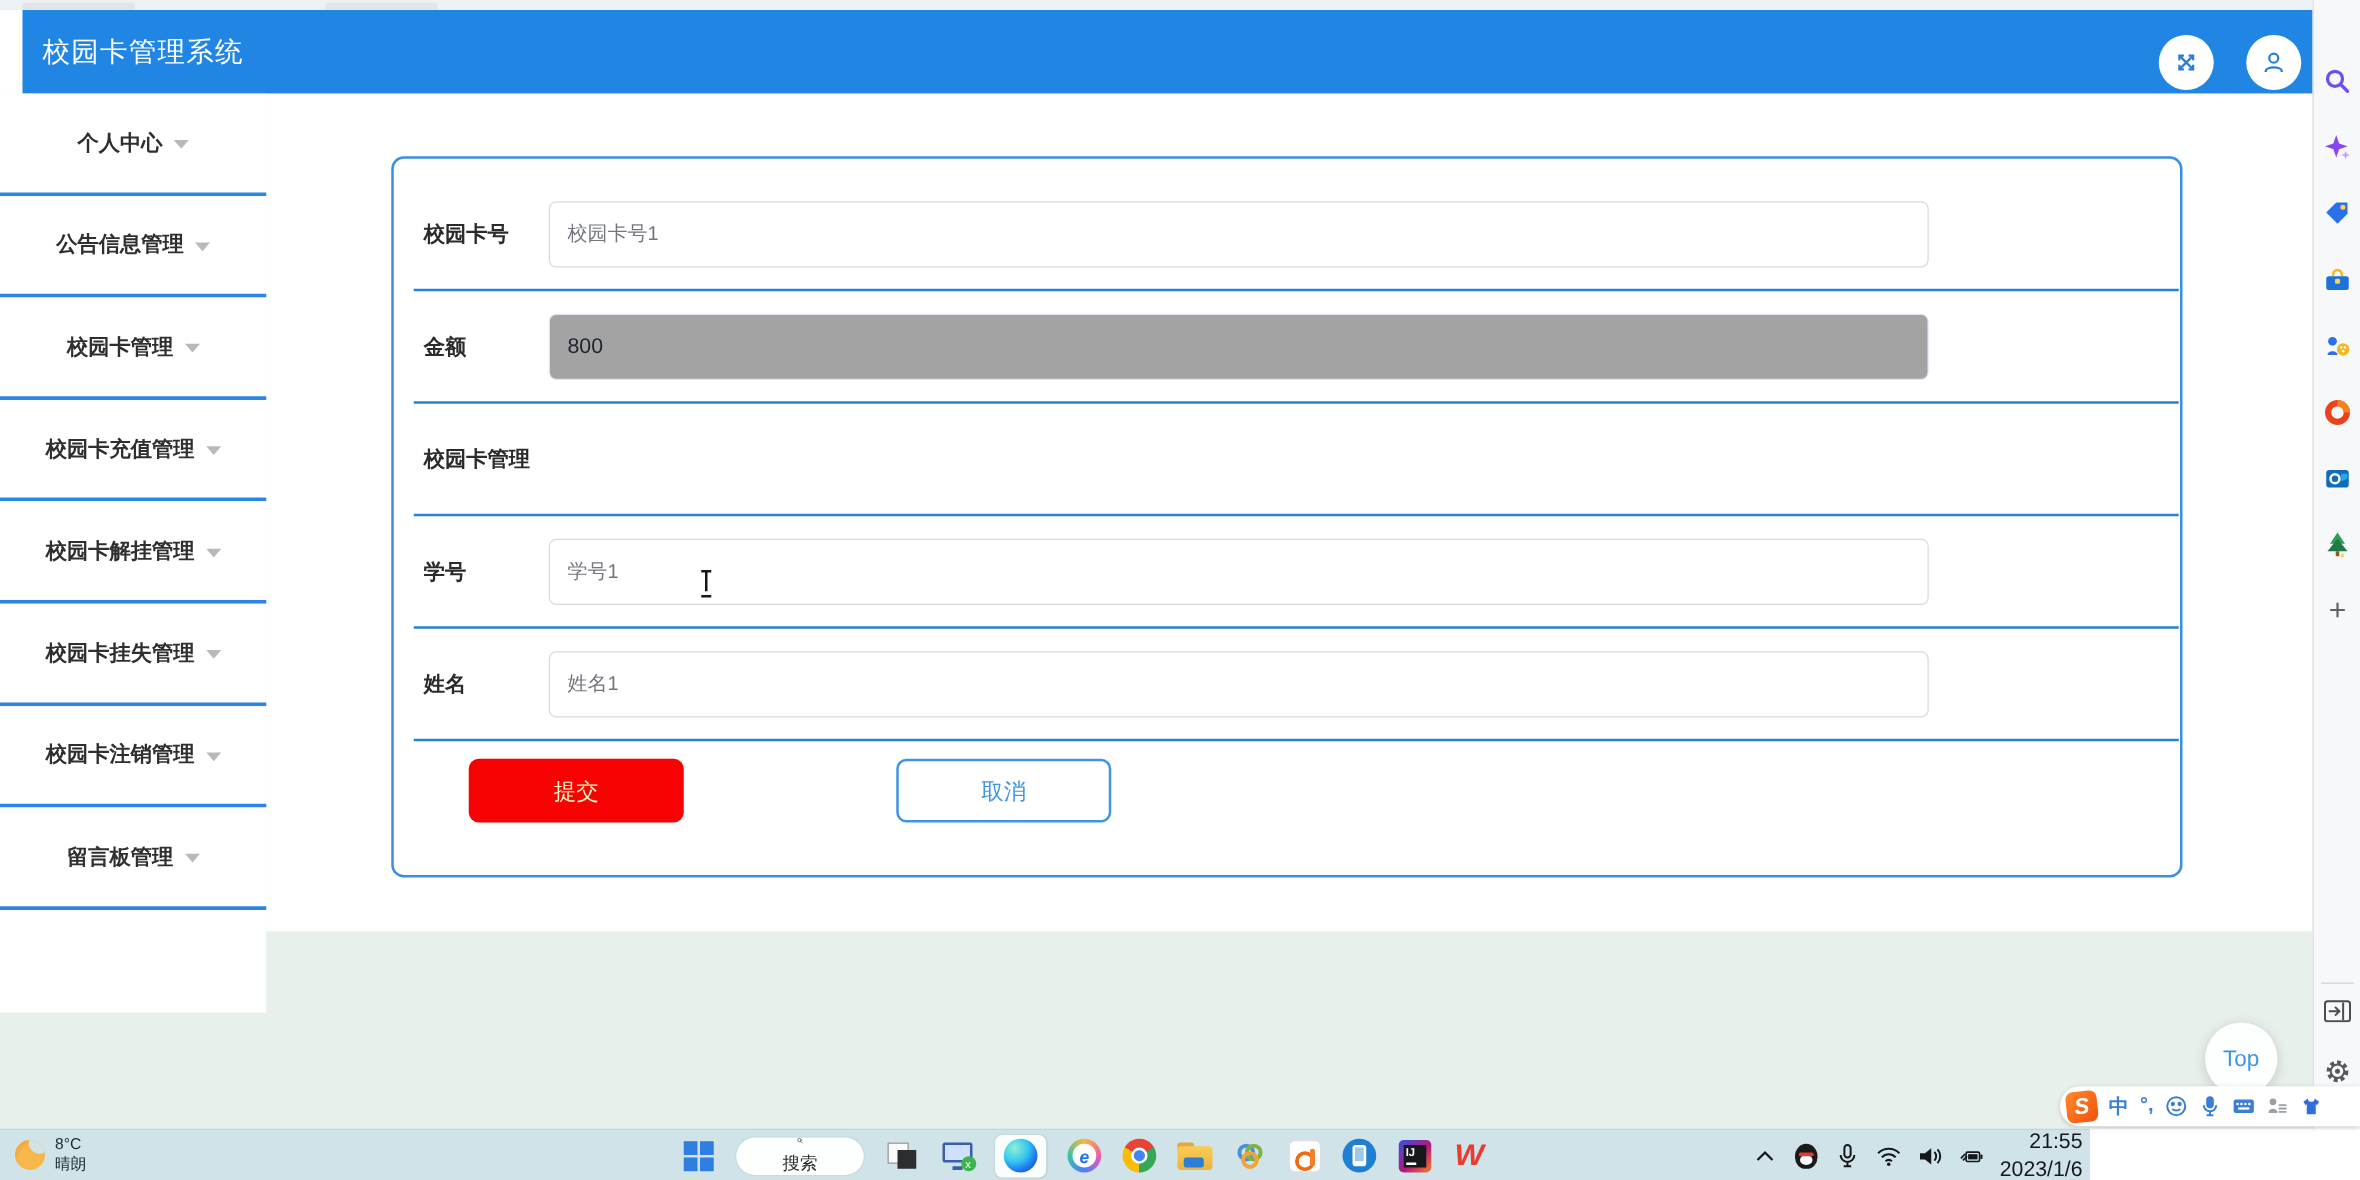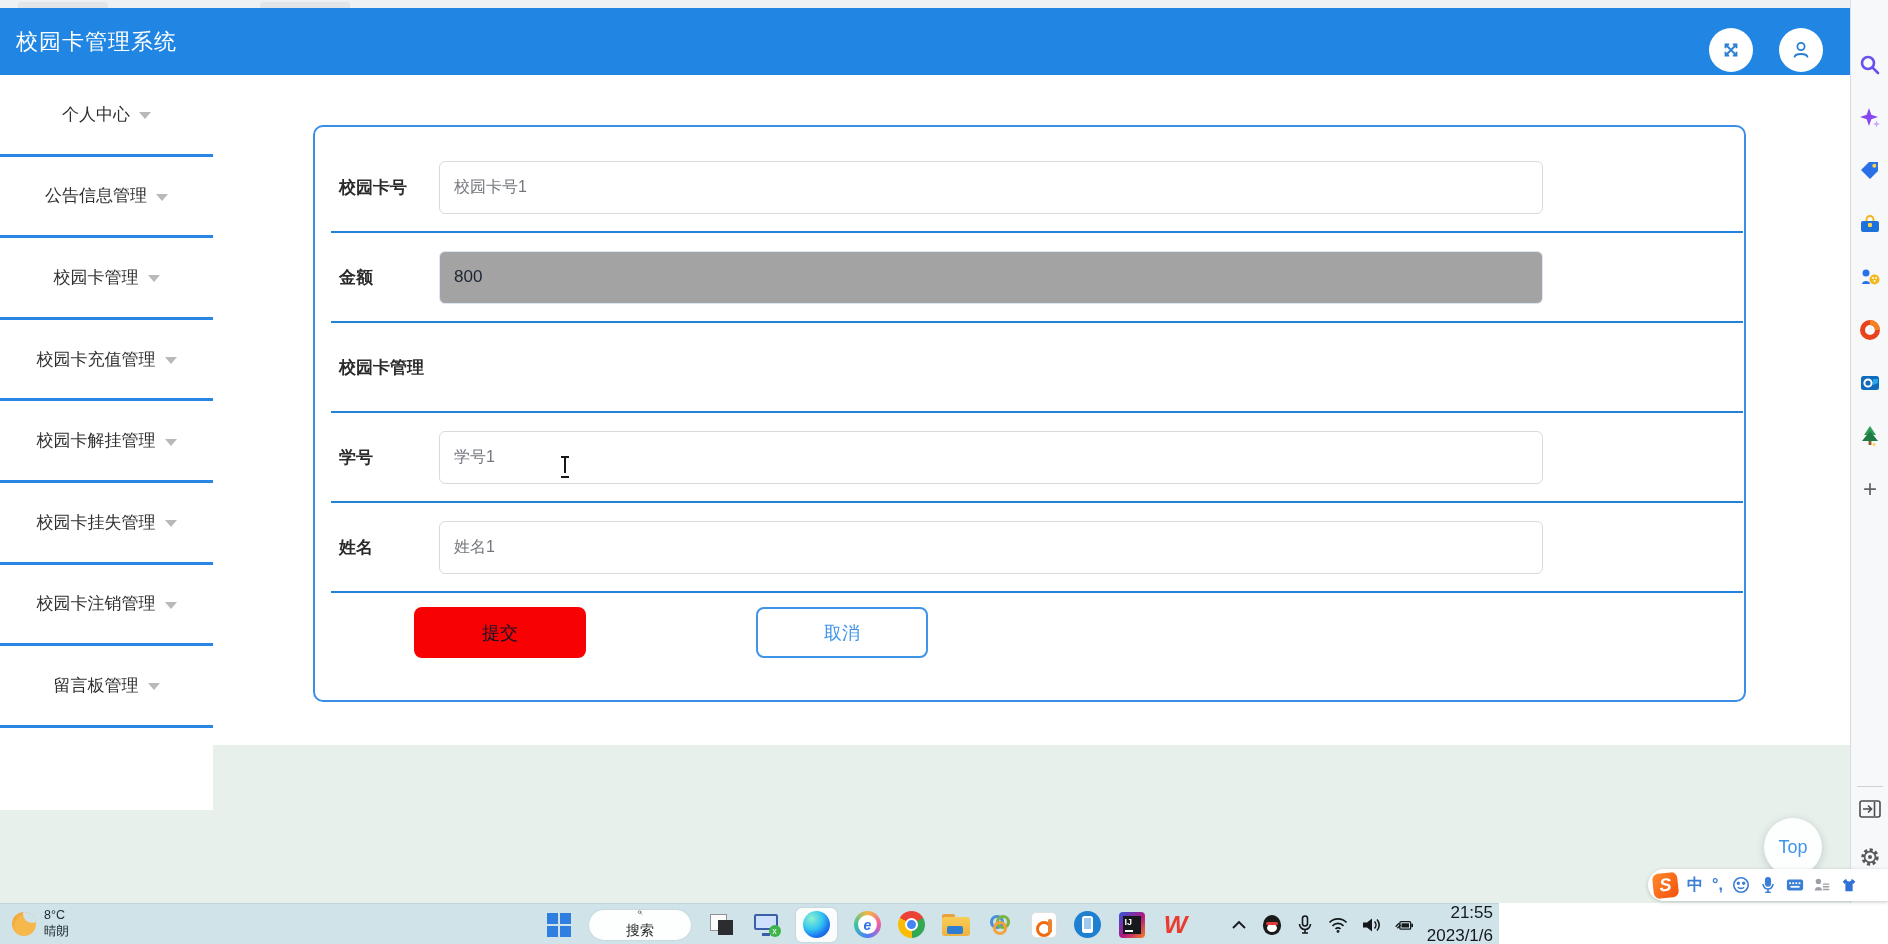--- a/index.html
+++ b/index.html
@@ -6,53 +6,53 @@
   html,body { width:1888px; height:944px; overflow:hidden;
     font-family:"Liberation Sans", sans-serif; background:#fff; }
   .abs { position:absolute; }
 
   
   #stage { position:relative; width:1888px; height:944px; }
   .chrome-strip { left:0; top:0; width:1850px; height:8px; background:#eef1f3; }
   .chrome-strip .tabhint { position:absolute; top:2px; height:6px; width:90px; background:#e2e5e8; border-radius:3px 3px 0 0; }
 
   
-  .app-header { left:0; top:8px; width:1850px; height:67px; background:#2186e3; }
+  .app-header { left:18px; top:8px; width:1850px; height:67px; background:#2186e3; }
   .app-title { position:absolute; left:16px; top:0; height:67px; line-height:67px;
     color:#fff; font-size:22px; letter-spacing:1px; }
   .hbtn { position:absolute; top:20px; width:44px; height:44px; border-radius:50%;
     background:#fff; display:flex; align-items:center; justify-content:center; cursor:pointer; }
   .hbtn.fullscreen { left:1709px; }
   .hbtn.user { left:1779px; }
 
   
   .page-body { left:0; top:75px; width:1850px; height:828px; background:#e7f0ea; }
   .main-white { left:213px; top:0; width:1637px; height:670px; background:#fff; }
 
   
   .sidebar { left:0; top:0; width:213px; height:735px; background:#fff; }
   .sb-item { height:81.6px; display:flex; align-items:center; justify-content:center; gap:9px;
-    font-size:17px; color:#2f2f2f; border-bottom:3px solid #2b85e4; cursor:pointer; background:#fff; }
+    font-size:17px; color:#2f2f2f; border-bottom:3px solid #2b85e4; cursor:pointer; background:#fff;font-weight:bold; }
   .caret { width:0; height:0; border-left:6px solid transparent; border-right:6px solid transparent;
     border-top:7px solid #b9b9b9; margin-top:3px; }
 
   
   .panel { left:313px; top:50px; width:1433px; height:577px; background:#fff;
     border:2px solid #3a8ee6; border-radius:10px; padding:16px 1px 0 16px; }
   .form-row { height:90px; display:flex; align-items:center; border-bottom:2px solid #2482d9; }
   .form-label { width:108px; padding-left:8px; font-size:17px; font-weight:bold; color:#2b2b2b; }
   .inp { height:53px; border:1px solid #d8dadf; border-radius:6px; background:#fff;
     font-family:"Liberation Sans",sans-serif; font-size:16px; padding:0 14px; outline:none; }
   .inp.wide { width:1104px; color:#73777d; }
   .inp.amount { width:1104px; background:#a3a3a3; border-color:#dfe7f6; color:#1c2430; font-size:17px; }
   .inp.date { width:224px; color:#1c2430; }
   .btn-row { margin-top:14px; display:flex; align-items:center; }
   .btn { width:172px; height:51px; border:none; border-radius:8px; font-size:18px; cursor:pointer;
     font-family:"Liberation Sans",sans-serif; }
-  .btn.submit { margin-left:83px; background:#f70102; color:#0f172a; }
+  .btn.submit { margin-left:44px; background:#f70102; color:#fef9c3; }
   .btn.cancel { margin-left:170px; background:#fff; color:#3f94e8; border:2px solid #3f94e8; }
 
   
   .ibeam { left:560px; top:380px; width:10px; height:20px; }
   .ibeam::before { content:""; position:absolute; left:4px; top:2px; width:2px; height:16px; background:#15171a; }
   .ibeam::after { content:""; position:absolute; left:1px; top:1px; width:8px; height:18px;
     border-top:2px solid #15171a; border-bottom:2px solid #15171a; }
 
   
   .top-btn { left:1764px; top:818px; width:58px; height:58px; border-radius:50%; background:#fdfefe;
@@ -74,21 +74,21 @@
   .ime-bar { left:1648px; top:869px; width:240px; height:32px; background:#fff; z-index:50;
     border-radius:16px 0 0 16px; box-shadow:0 1px 4px rgba(0,0,0,.18);
     display:flex; align-items:center; gap:9px; padding-left:5px; }
   .ime-logo { width:25px; height:25px; border-radius:6px; background:linear-gradient(135deg,#ff8a2a,#f4500e);
     color:#fff; font-weight:bold; font-style:italic; font-size:18px; display:flex; align-items:center;
     justify-content:center; transform:rotate(-6deg); cursor:pointer; }
   .ime-t { color:#3a7fd5; font-weight:bold; font-size:16px; cursor:pointer; }
   .ime-ic { width:18px; height:18px; cursor:pointer; }
 
   
-  .taskbar { left:0; top:903px; width:1499px; height:41px; background:#cfe3e9;
+  .taskbar { left:0; top:903px; width:1672px; height:41px; background:#cfe3e9;
     border-top:1px solid #c0d6dc; z-index:60; }
   .weather { position:absolute; left:12px; top:4px; display:flex; align-items:center; gap:8px; cursor:pointer; }
   .moon { position:relative; width:24px; height:24px; border-radius:50%;
     background:radial-gradient(circle at 65% 65%, #f7b84b 55%, #ef8e1f); overflow:hidden; }
   .moon::after { content:""; position:absolute; top:-7px; right:-5px; width:18px; height:18px;
     border-radius:50%; background:#cfe3e9; }
   .wx-txt { font-size:12.5px; color:#1d2b30; line-height:1.25; }
   .task-icons { position:absolute; left:545px; top:0; height:41px; display:flex; align-items:center; gap:17px; }
   .t-ic { width:27px; height:27px; position:relative; display:flex; align-items:center; justify-content:center; cursor:pointer; }
   .win-grid { display:grid; grid-template-columns:11px 11px; grid-template-rows:11px 11px; gap:2px; }

